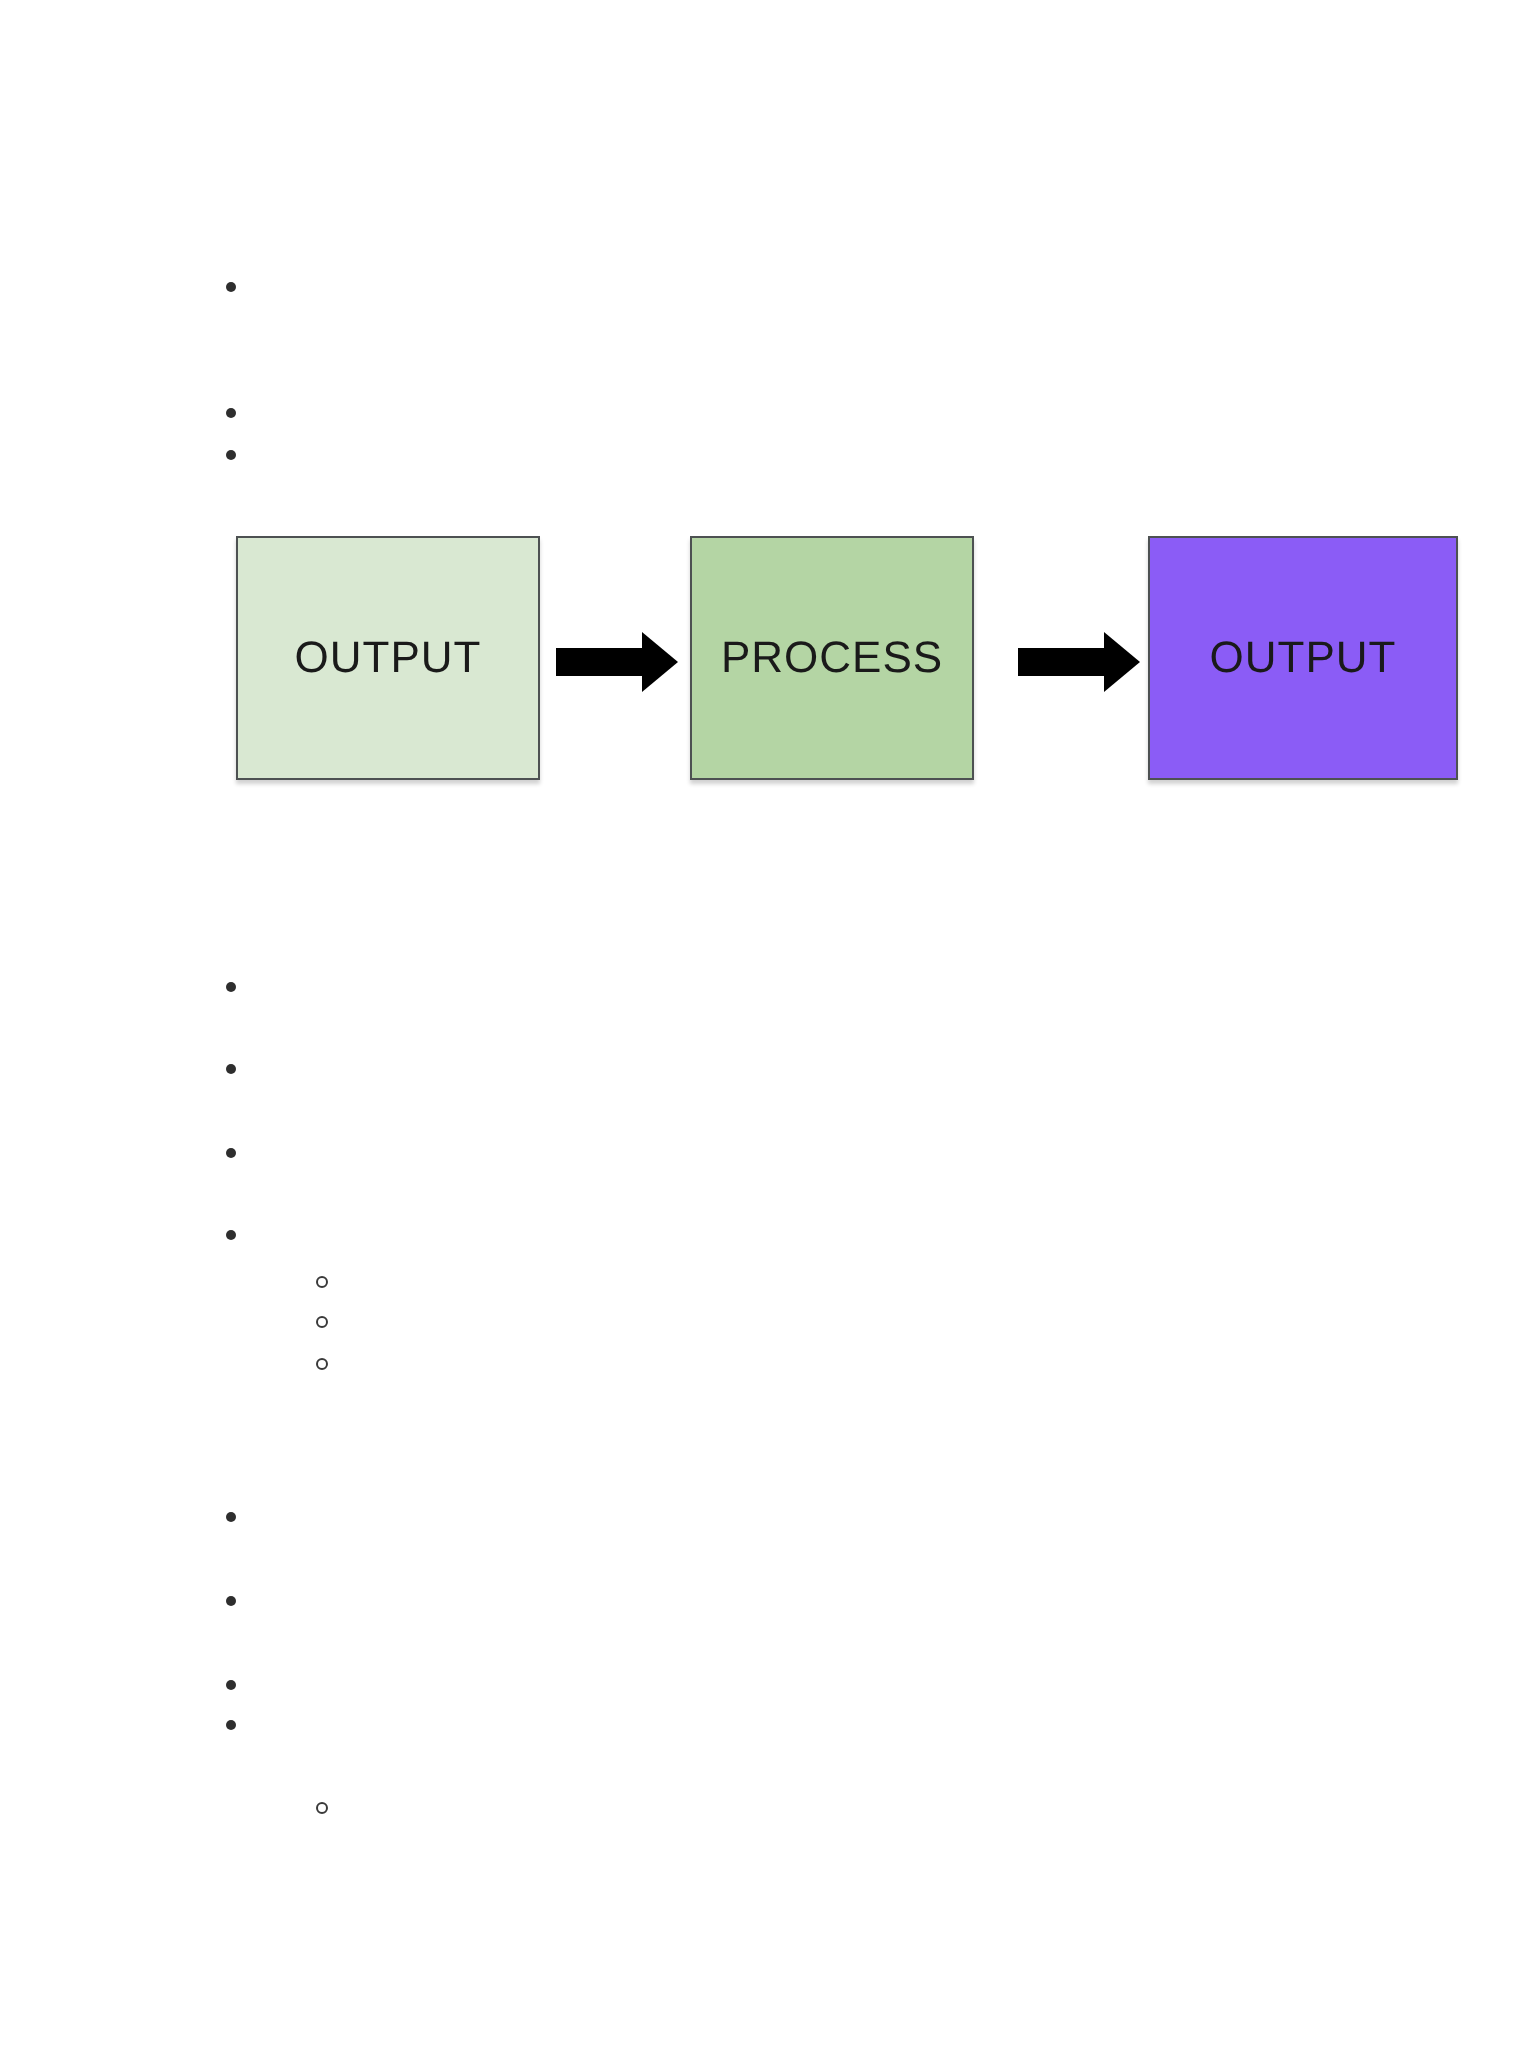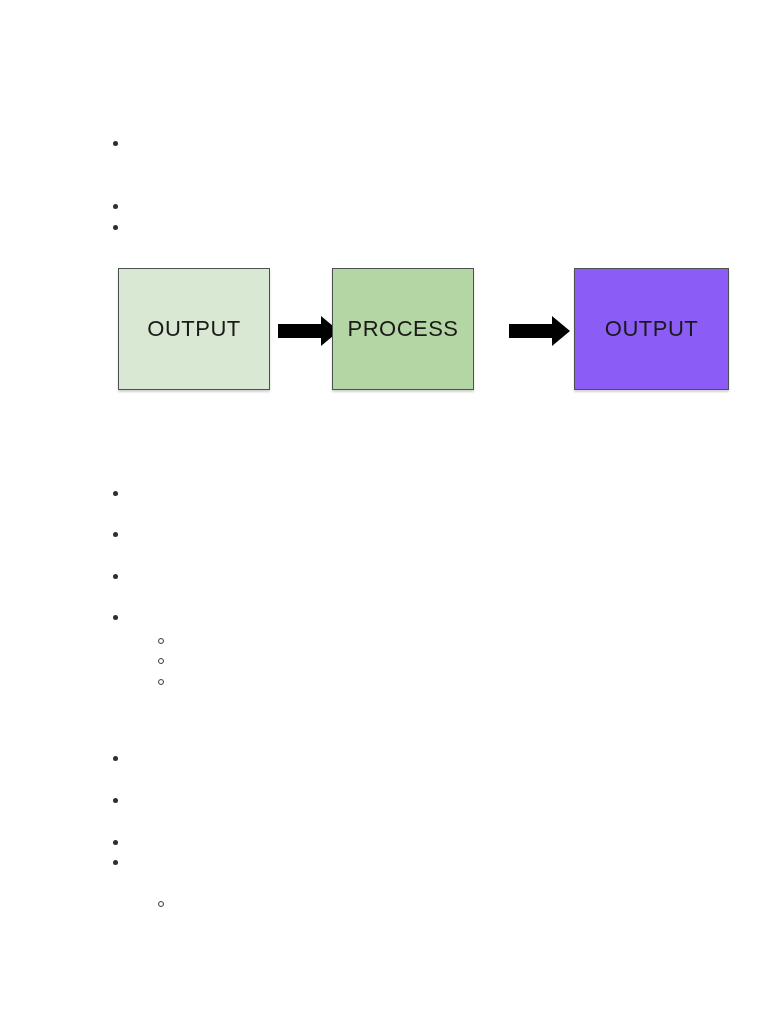--- a/index.html
+++ b/index.html
@@ -44,21 +44,21 @@
     align-items: center;
     justify-content: center;
     box-sizing: border-box;
   }
   .flow-box .label {
     font-size: 22px;
     letter-spacing: 0.5px;
     color: #1a1a1a;
   }
   .box-input   { left: 118px; width: 152px; }
-  .box-process { left: 332px; width: 142px; }
+  .box-process { left: 345px; width: 142px; }
   .box-output  { left: 574px; width: 155px; }
 
   .block-arrow { position: absolute; top: 316px; height: 30px; }
   .arrow-1 { left: 278px; }
   .arrow-2 { left: 509px; }
   .block-arrow .shaft {
     position: absolute;
     left: 0;
     top: 8px;
     width: 43px;

